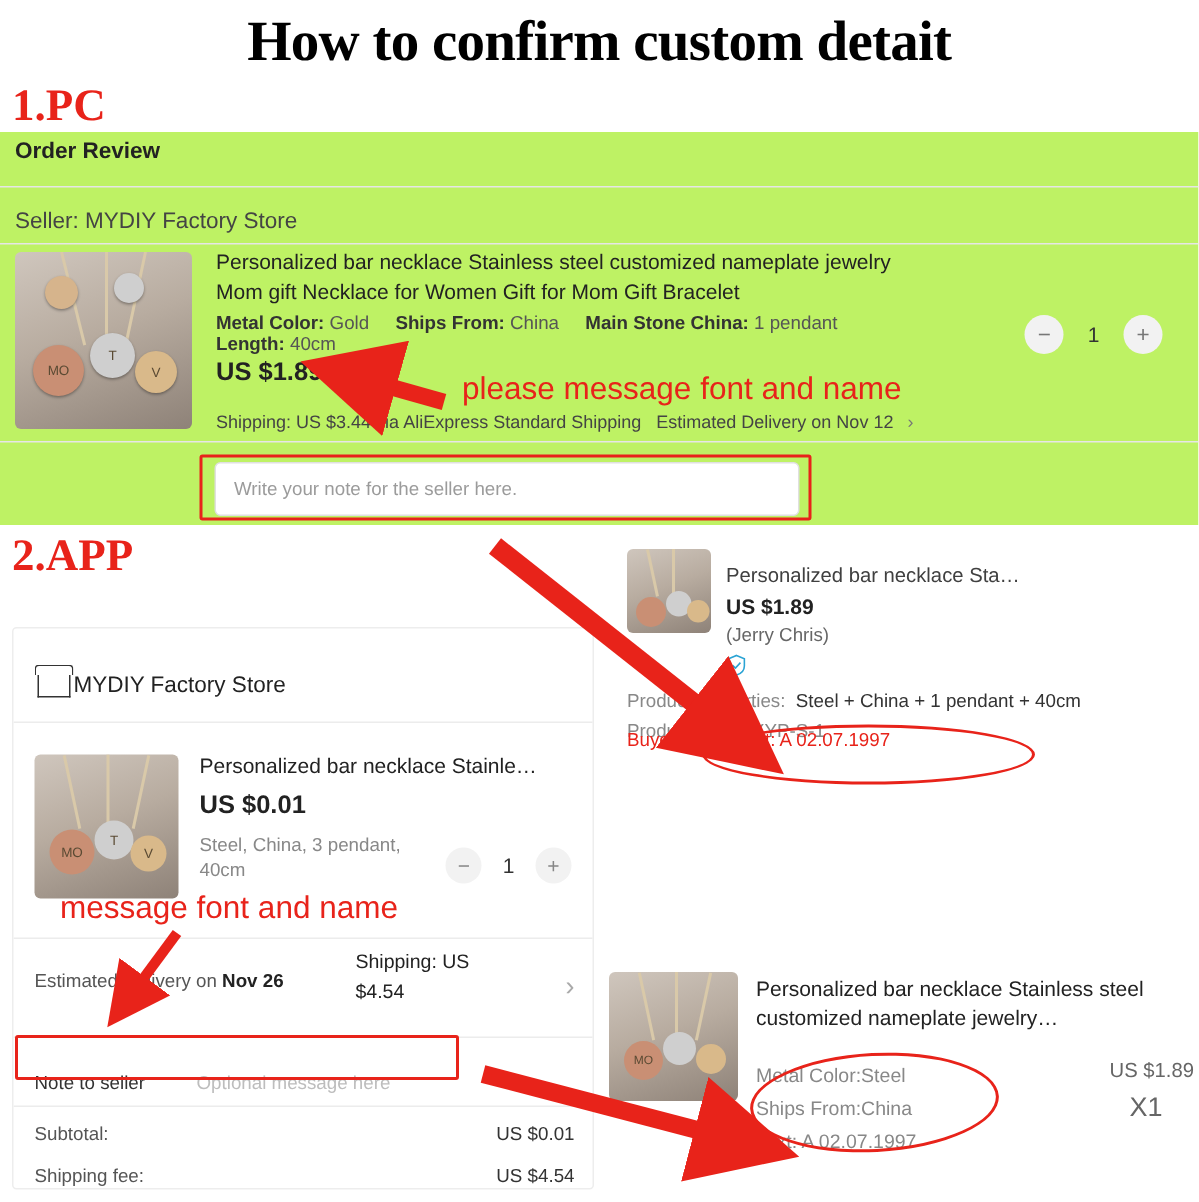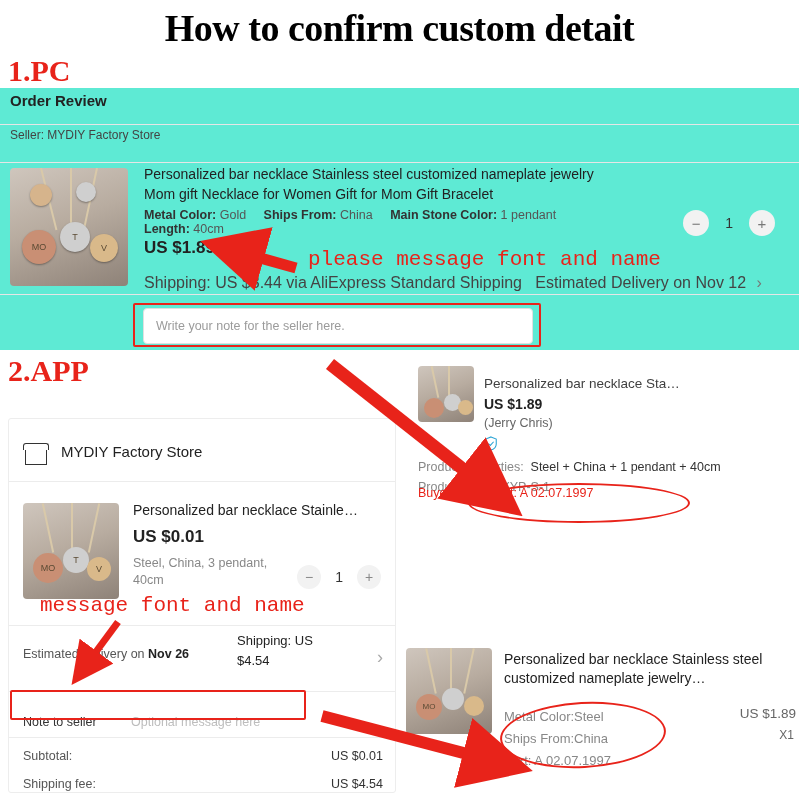--- a/index.html
+++ b/index.html
@@ -30,32 +30,32 @@
     color: #e8231a;
     font-size: 30px;
   }
   #step-pc { top: 54px; left: 8px; }
   #step-app { top: 354px; left: 8px; }
 
   
   .pc-panel {
     position: absolute;
     top: 88px; left: 0; width: 799px; height: 262px;
-    background: #5eead4;
+    background: #bef264;
   }
   .order-review {
     position: absolute; top: 4px; left: 10px;
     font-size: 15px; font-weight: bold; color: #222;
   }
   .divider {
     position: absolute; left: 0; width: 799px; height: 1px; background: #e6e6e6;
   }
   .seller-line {
-    position: absolute; top: 40px; left: 10px;
-    font-size: 12px; color: #444;
+    position: absolute; top: 51px; left: 10px;
+    font-size: 15px; color: #444;
   }
   .pc-card {
     position: absolute; top: 80px; left: 10px; width: 779px; height: 132px;
   }
   .pc-thumb {
     position: absolute; top: 0; left: 0; width: 118px; height: 118px;
     border-radius: 4px; overflow: hidden;
     background: linear-gradient(160deg,#cfc6bd 0%,#b8aca0 45%,#8e8278 100%);
   }
   .pc-thumb .chain {
@@ -76,21 +76,21 @@
   }
   .pc-attrs b { font-weight: bold; }
   .pc-attrs span.val { color: #555; font-weight: normal; }
   .pc-attr-item { display:inline-block; margin-right: 14px; }
   .pc-price {
     position: absolute; top: 70px; left: 134px;
     font-size: 17px; font-weight: bold; color: #222;
   }
   .pc-ship {
     position: absolute; top: 106px; left: 134px;
-    font-size: 16px; color: #444; text-align: center;
+    font-size: 12px; color: #444; text-align: center;
   }
   .pc-ship .arrow { color:#777; margin-left:6px; }
   .qty {
     position: absolute; top: 42px; right: 14px;
     display:flex; align-items:center; gap:16px;
   }
   .qty .circ {
     width: 26px; height: 26px; border-radius: 50%;
     background: #f2f2f2; color: #777;
     display:flex; align-items:center; justify-content:center;
@@ -112,21 +112,21 @@
   .app-panel {
     position: absolute;
     top: 418px; left: 8px; width: 388px; height: 375px;
     background: #fff;
     border: 1px solid #ededed;
     border-radius: 3px;
     overflow: hidden;
   }
   .app-store {
     position:absolute; top: 24px; left: 14px;
-    display:flex; align-items:flex-start; gap:12px;
+    display:flex; align-items:flex-end; gap:0;
     font-size: 15px; color: #222;
   }
   .store-icon {
     width: 26px; height: 22px; position: relative;
   }
   .store-icon .awn { position:absolute; top:0; left:0; width:26px; height:7px; border:1.6px solid #333; border-bottom:none; border-radius:3px 3px 0 0;}
   .store-icon .bdy { position:absolute; top:7px; left:2px; width:22px; height:15px; border:1.6px solid #333; border-top:none; }
   .app-divider { position:absolute; left:0; width:388px; height:1px; background:#ececec; }
   .app-thumb {
     position:absolute; top: 84px; left: 14px; width: 96px; height: 96px;
@@ -200,25 +200,25 @@
   
   .rb-card { position:absolute; top: 648px; left: 406px; width: 390px; height: 150px; }
   .rb-thumb {
     position:absolute; top: 0; left: 0; width: 86px; height: 86px;
     border-radius: 4px; overflow:hidden;
     background: linear-gradient(160deg,#cfc6bd 0%,#b8aca0 45%,#8e8278 100%);
   }
   .rb-title { position:absolute; top: 2px; left: 98px; width: 280px; font-size: 14px; line-height: 19px; color:#222; }
   .rb-attrs { position:absolute; top: 58px; left: 98px; font-size: 13px; color:#888; line-height: 22px; }
   .rb-price { position:absolute; top: 58px; right: 0; font-size: 13.5px; color:#666; }
-  .rb-qty { position:absolute; top: 80px; right: 2px; font-size: 12px; color:#666; }
+  .rb-qty { position:absolute; top: 80px; right: 21px; font-size: 18px; color:#666; }
 
   
   .annot {
-    position:absolute; color:#e8231a; font-family:Liberation Mono, monospace;
+    position:absolute; color:#e8231a; font-family:Liberation Sans, sans-serif;
     font-size: 21px;
   }
   .ellipse {
     position:absolute; border: 2px solid #e8231a; border-radius: 50%;
     pointer-events:none;
   }
   svg.arrows { position:absolute; top:0; left:0; width:799px; height:801px; pointer-events:none; }
 </style>
 </head>
 <body>
@@ -251,21 +251,21 @@
     <div class="pc-attrs">
       <span class="pc-attr-item">
         <b>Metal Color:</b>
         <span class="val">Gold</span>
       </span>
       <span class="pc-attr-item">
         <b>Ships From:</b>
         <span class="val">China</span>
       </span>
       <span class="pc-attr-item">
-        <b>Main Stone Color:</b>
+        <b>Main Stone China:</b>
         <span class="val">1 pendant</span>
       </span>
       <span class="pc-attr-item">
         <b>Length:</b>
         <span class="val">40cm</span>
       </span>
     </div>
 
     <div class="pc-price">US $1.89</div>
 

